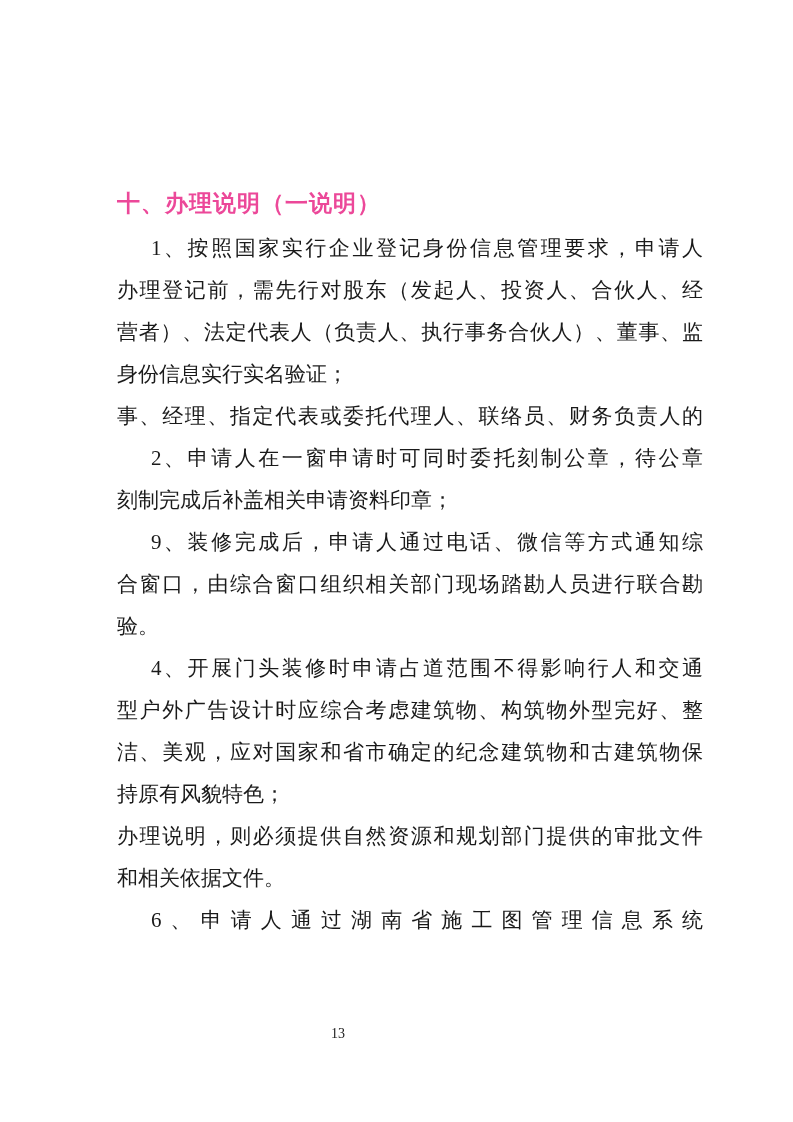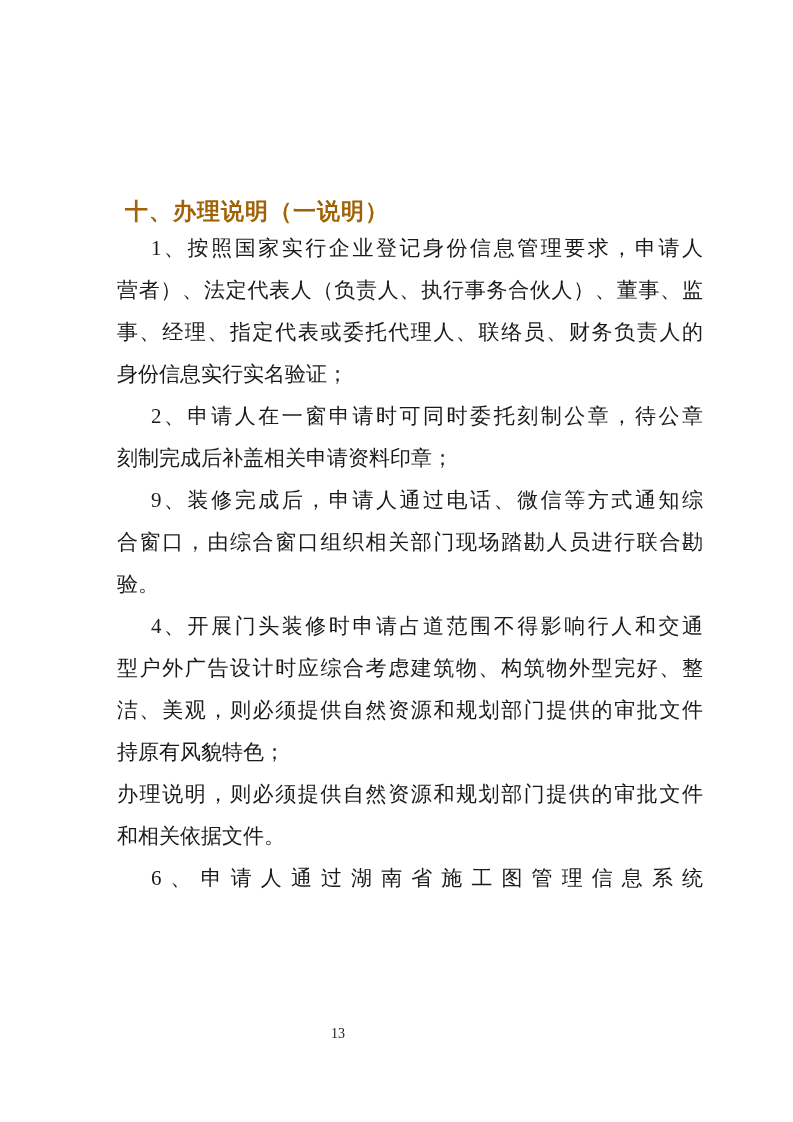--- a/index.html
+++ b/index.html
@@ -13,27 +13,27 @@
     height: 1122px;
     background: #ffffff;
     overflow: hidden;
     font-family: "Liberation Serif", serif;
     color: #1a1a1a;
   }
   .doc-title {
     position: absolute;
     left: 117px;
     top: 190px;
-    margin: 8px;
+    margin: 0;
     font-family: "Liberation Sans", sans-serif;
     font-weight: bold;
     font-size: 23px;
     line-height: 26px;
     letter-spacing: 1px;
-    color: #a16207;
+    color: #ec4899;
     white-space: nowrap;
   }
   .doc-body {
     position: absolute;
     left: 117px;
     top: 227px;
     width: 586px;
   }
   .line {
     height: 42px;
@@ -64,34 +64,35 @@
 </head>
 <body>
 
 <div class="page">
 
   <h1 class="doc-title">十、办理说明（一说明）</h1>
 
   <div class="doc-body">
 
     <div class="line full indent">1、按照国家实行企业登记身份信息管理要求，申请人</div>
+    <div class="line full">办理登记前，需先行对股东（发起人、投资人、合伙人、经</div>
     <div class="line full">营者）、法定代表人（负责人、执行事务合伙人）、董事、监</div>
+    <div class="line">身份信息实行实名验证；</div>
     <div class="line full">事、经理、指定代表或委托代理人、联络员、财务负责人的</div>
-    <div class="line">身份信息实行实名验证；</div>
 
     <div class="line full indent">2、申请人在一窗申请时可同时委托刻制公章，待公章</div>
     <div class="line">刻制完成后补盖相关申请资料印章；</div>
 
     <div class="line full indent">9、装修完成后，申请人通过电话、微信等方式通知综</div>
     <div class="line full">合窗口，由综合窗口组织相关部门现场踏勘人员进行联合勘</div>
     <div class="line">验。</div>
 
     <div class="line full indent">4、开展门头装修时申请占道范围不得影响行人和交通</div>
     <div class="line full">型户外广告设计时应综合考虑建筑物、构筑物外型完好、整</div>
-    <div class="line full">洁、美观，则必须提供自然资源和规划部门提供的审批文件</div>
+    <div class="line full">洁、美观，应对国家和省市确定的纪念建筑物和古建筑物保</div>
     <div class="line">持原有风貌特色；</div>
 
     <div class="line full">办理说明，则必须提供自然资源和规划部门提供的审批文件</div>
     <div class="line">和相关依据文件。</div>
 
     <div class="line full indent">6、申请人通过湖南省施工图管理信息系统</div>
 
   </div>
 
   <div class="page-number">13</div>

